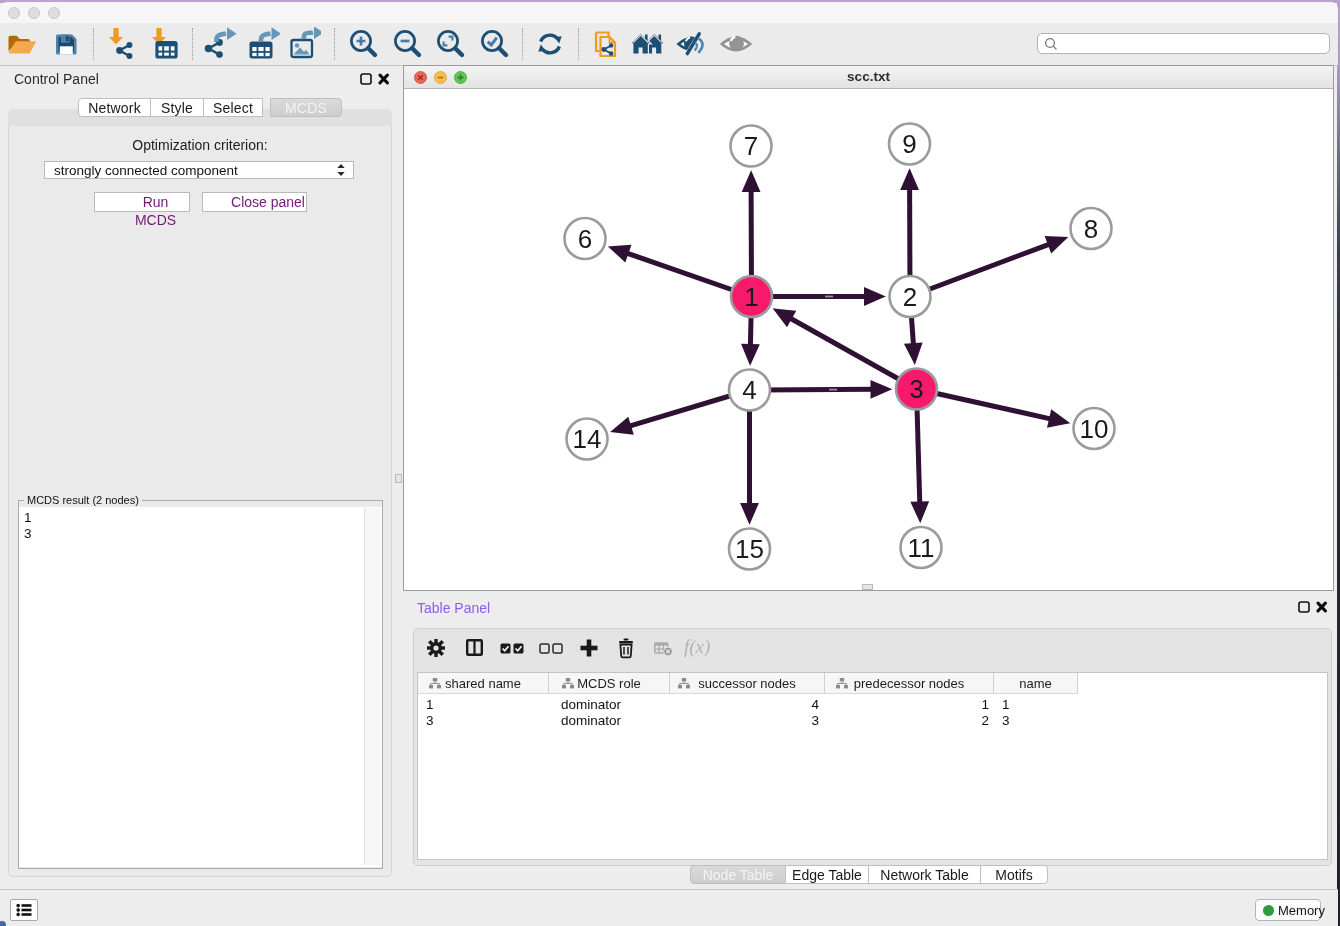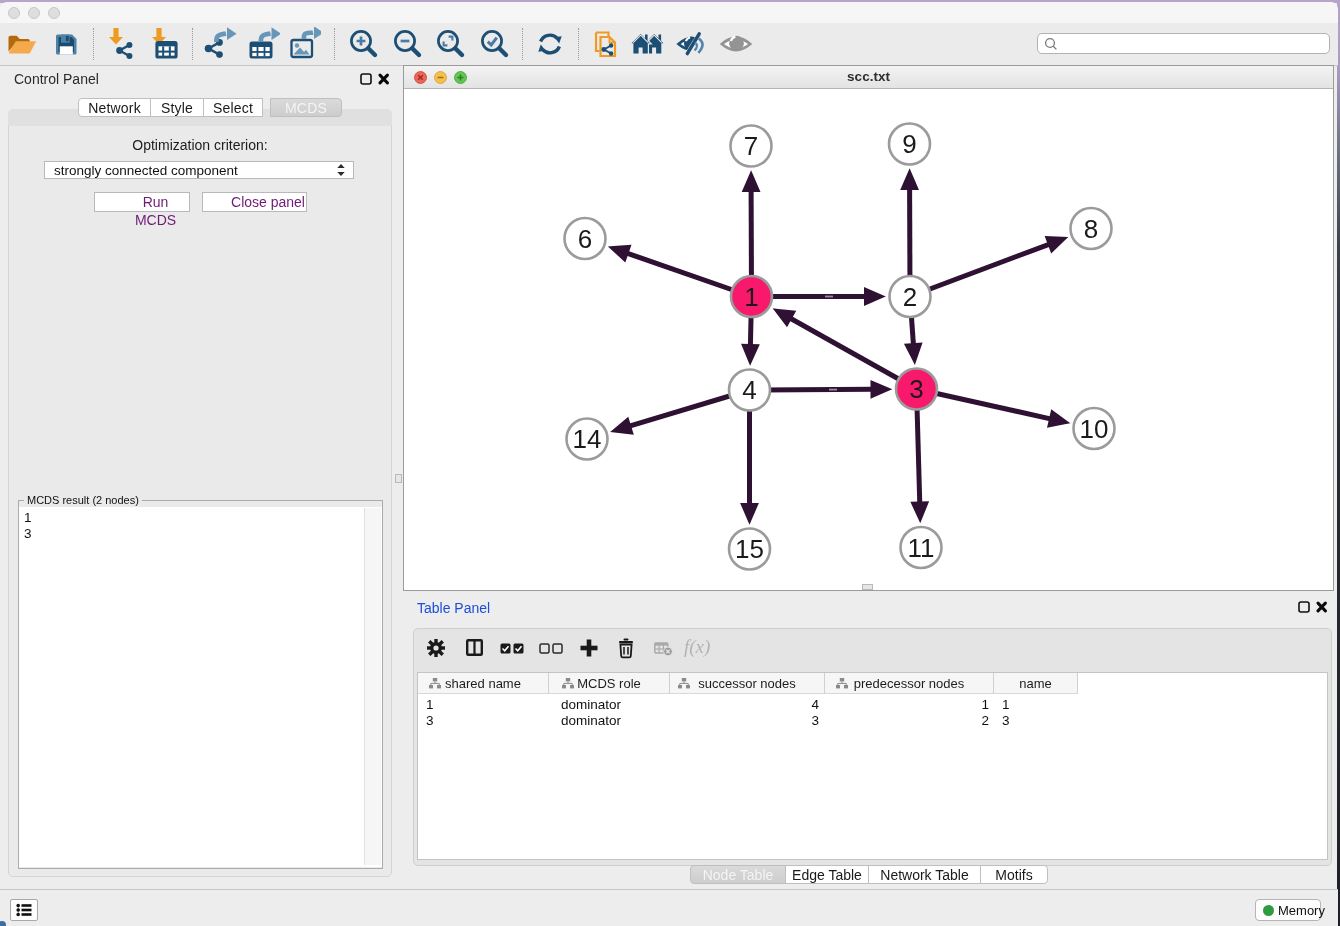--- a/index.html
+++ b/index.html
@@ -32,21 +32,21 @@
 .grpbox{left:18px;top:500px;width:365px;height:369px;border:1px solid #ababab;box-sizing:border-box;}
 .grplabel{left:24px;top:494px;background:#eaeaea;padding:0 3px;font-size:11px;color:#111;}
 .grptext{left:19px;top:507px;width:363px;height:360px;background:#fff;font-size:13.5px;color:#111;line-height:16px;padding:3px 0 0 5px;box-sizing:border-box;}
 .grpsb{left:364px;top:508px;width:16px;height:357px;background:#f6f6f6;border-left:1px solid #e0e0e0;}
 
 .netwin{left:403px;top:65px;width:931px;height:526px;background:#fff;border:1px solid #9b9b9b;box-sizing:border-box;}
 .nettitle{left:0;top:0;width:929px;height:22px;background:linear-gradient(#f3f3f3,#e3e3e3);border-bottom:1px solid #b5b5b5;}
 .mac{position:absolute;top:4.5px;width:13px;height:13px;border-radius:50%;box-sizing:border-box;}
 .netname{position:absolute;left:0;top:3px;width:929px;text-align:center;font-size:13.5px;font-weight:bold;color:#2e2e2e;}
 
-.tpHead{left:417px;top:600px;font-size:14px;color:#1d4ed8;}
+.tpHead{left:417px;top:600px;font-size:14px;color:#8b5cf6;}
 .tpwrap{left:413px;top:628px;width:919px;height:238px;background:#e4e4e4;border:1px solid #cfcfcf;border-radius:5px;box-sizing:border-box;}
 .tptable{left:417px;top:672px;width:911px;height:188px;background:#fff;border:1px solid #c4c4c4;box-sizing:border-box;}
 .thead{position:absolute;left:0;top:0;height:21px;background:#f6f6f6;border-bottom:1px solid #d8d8d8;box-sizing:border-box;
  font-size:13px;color:#1c1c1c;text-align:center;line-height:21px;}
 .trow{position:absolute;font-size:13.5px;color:#111;}
 .btab{position:absolute;top:865px;height:19px;background:#fff;border:1px solid #bfbfbf;box-sizing:border-box;text-align:center;font-size:14px;color:#1a1a1a;line-height:19px;}
 .statusbar{left:0;top:889px;width:1338px;height:37px;background:#ededed;border-top:1px solid #c6c6c6;}
 .fbtn{position:absolute;top:9px;height:22px;background:#fdfdfd;border:1px solid #a9a9a9;box-sizing:border-box;}
 </style>
 </head>

